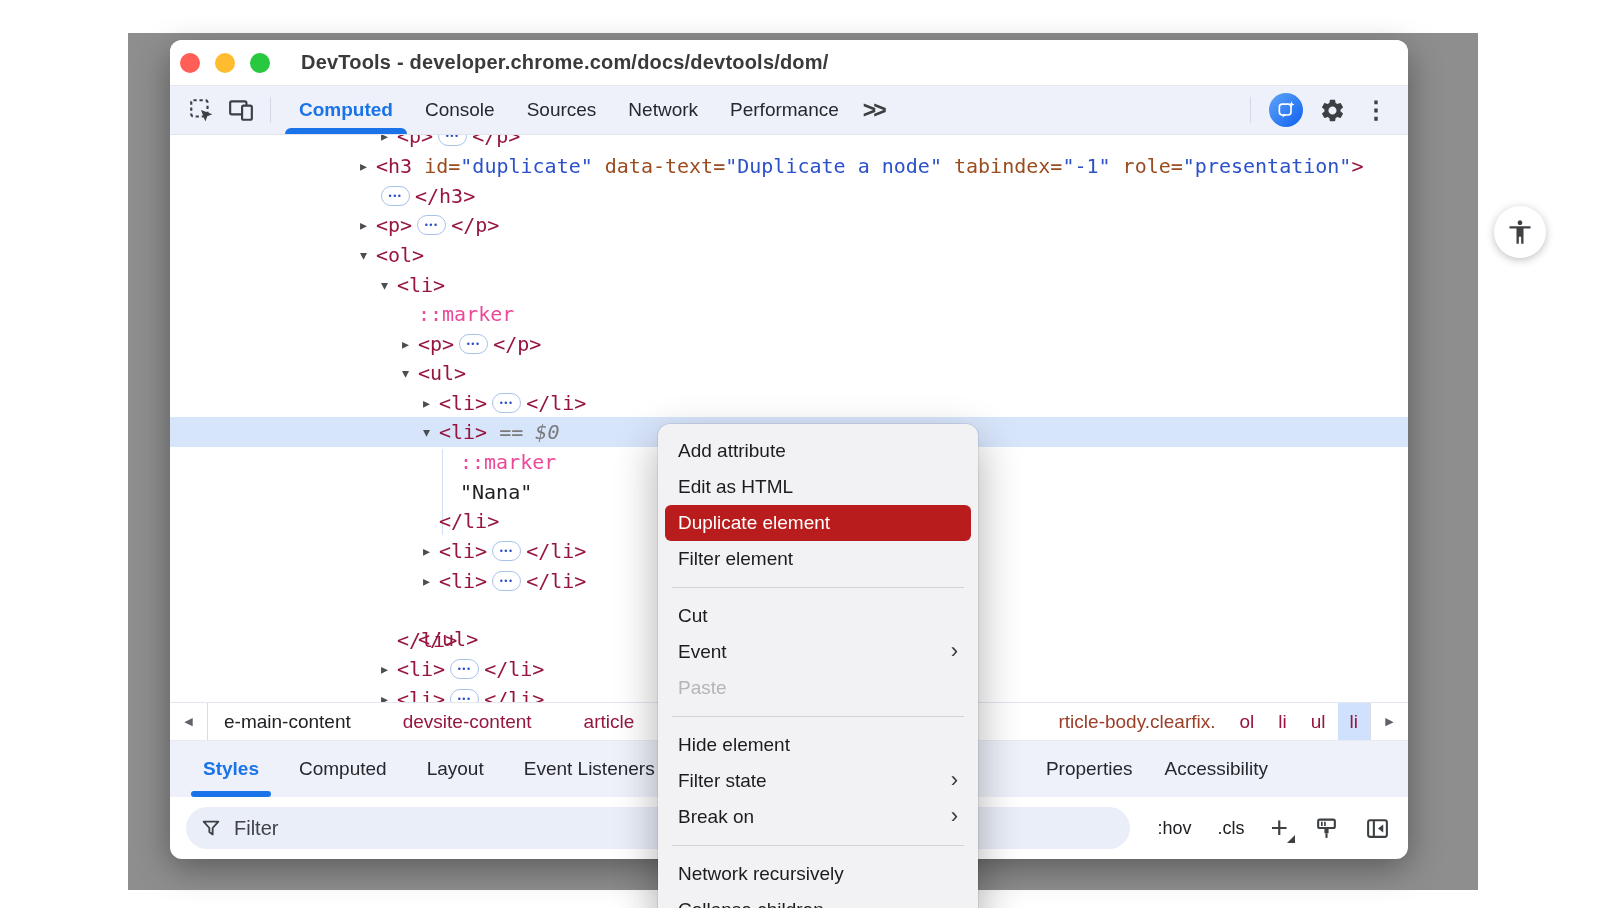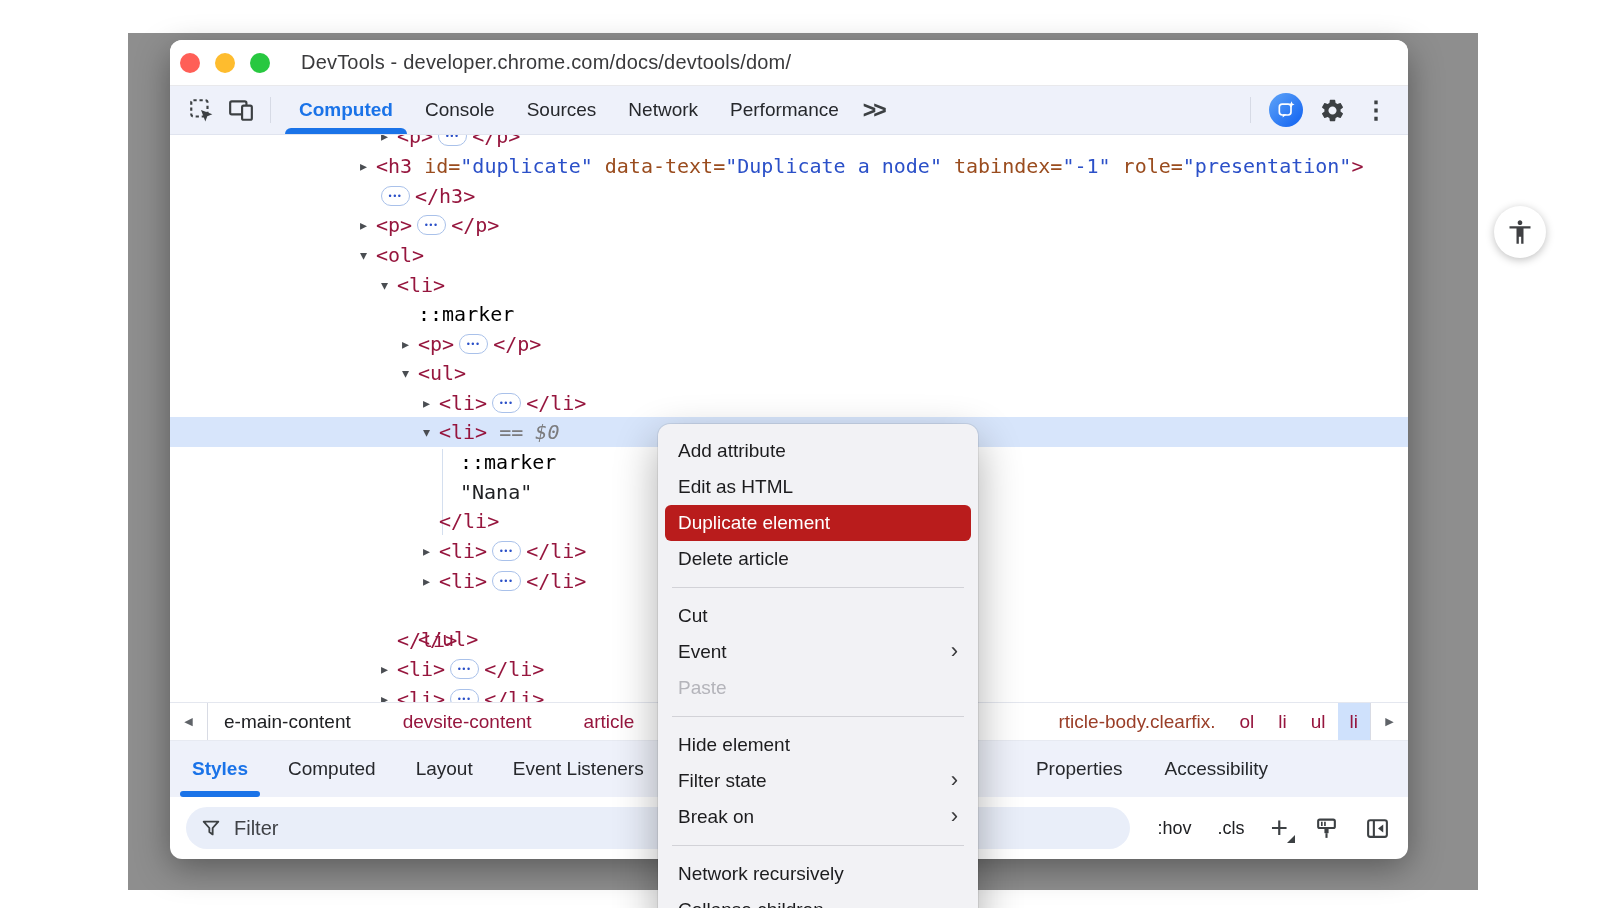--- a/index.html
+++ b/index.html
@@ -5,21 +5,21 @@
   html,body{margin:0;padding:0}
   body{width:1600px;height:908px;position:relative;overflow:hidden;background:#ffffff;
        font-family:"Liberation Sans",sans-serif;-webkit-font-smoothing:antialiased}
   .backdrop{position:absolute;left:128px;top:33px;width:1350px;height:857px;background:#8e8e8e}
   .window{position:absolute;left:170px;top:40px;width:1238px;height:815px;background:#fff;
           border-radius:12px;box-shadow:0 12px 34px rgba(0,0,0,.38)}
   
   .titlebar{height:45px;display:flex;align-items:center;padding-left:10px;background:#fff;
             border-radius:12px 12px 0 0;border-bottom:1px solid #e9e9ec}
   .tl{width:20px;height:20px;border-radius:50%;margin-right:15px}
-  .wtitle{margin-left:16px;font-size:20px;font-weight:normal;color:#3a3a3c;letter-spacing:.2px}
+  .wtitle{margin-left:16px;font-size:20px;font-weight:bold;color:#3a3a3c;letter-spacing:.2px}
   
   .toolbar{height:48px;background:#eef1fa;display:flex;align-items:center;border-bottom:1px solid #e0e4ef;position:relative}
   .tbicon{width:26px;height:26px;margin-left:18px;display:flex;align-items:center;justify-content:center}
   .vdiv{width:1px;height:26px;background:#d6dae5;margin:0 12px 0 16px}
   .tabs{display:flex;height:100%;align-items:center}
   .tab{position:relative;height:100%;display:flex;align-items:center;padding:0 16px;font-size:19px;color:#26282c;cursor:default}
   .tab.active{color:#1a73e8;font-weight:bold}
   .tab.active::after{content:"";position:absolute;left:2px;right:2px;bottom:0;height:6px;background:#1a73e8;border-radius:6px 6px 0 0}
   .moretabs{font-size:23px;color:#3c4043;margin-left:8px;letter-spacing:-3px;font-weight:bold}
   .tb-right{position:absolute;right:0;top:0;height:100%;display:flex;align-items:center}
@@ -31,21 +31,21 @@
   
   .tree{position:relative;height:567px;overflow:hidden;background:#fff;
         font-family:"DejaVu Sans Mono",monospace;font-size:20px}
   .trow{position:absolute;left:0;right:0;height:30px;display:flex;align-items:center;white-space:pre}
   .trow.selected{background:#d7e5fb}
   .ind{display:inline-block;flex:0 0 auto}
   .arrow{display:inline-block;width:16px;flex:0 0 auto;font-size:14px;color:#4a4d52;font-family:"DejaVu Sans",sans-serif}
   .c-tag{color:#96163e}
   .c-attr{color:#9a4c1e}
   .c-val{color:#2b50c8}
-  .c-marker{color:#000000}
+  .c-marker{color:#ec4899}
   .c-text{color:#202124}
   .c-anno{color:#7b7b7d;font-style:italic}
   .pill{display:inline-flex;align-items:center;justify-content:center;min-width:27px;height:18px;margin:0 5px;
         border:1.5px solid #a9c1ea;border-radius:10px;background:#fff;color:#2b50c8;
         font-size:9px;letter-spacing:1.5px;font-family:"Liberation Sans",sans-serif}
   .guide{position:absolute;left:272px;top:314px;width:1px;height:86px;background:#d4dfef}
   .sel-dots{position:absolute;left:8px;top:282px;height:30px;display:flex;align-items:center;
             font-size:19px;color:#5f6368;font-weight:bold;letter-spacing:1px;font-family:"DejaVu Sans",sans-serif}
   .row-ai{position:absolute;right:10px;top:285px;width:25px;height:25px}
   
@@ -59,22 +59,22 @@
   .crumb{display:flex;align-items:center;padding:0 12px}
   .crumb.dark{color:#202124}
   .crumb.tag{color:#96163e}
   .crumb.cls{color:#9a3e28}
   .crumb.selected{background:#cfe1fc}
   
   .bottomtabs{height:56px;background:#eef1fa;display:flex;align-items:center;font-size:19px;color:#26282c;position:relative;border-top:1px solid #e7eaf2}
   .btab{position:relative;height:100%;display:flex;align-items:center;padding:0 16px}
   .btab.active{color:#1a73e8;font-weight:bold}
   .btab.active::after{content:"";position:absolute;left:4px;right:4px;bottom:0;height:6px;background:#1a73e8;border-radius:4px}
-  .btabs-l{display:flex;height:100%;padding-left:6px;align-items:center;gap:8px}
-  .btabs-r{display:flex;height:100%;margin-left:auto;margin-right:124px;align-items:center;gap:10px}
+  .btabs-l{display:flex;height:100%;padding-left:17px;align-items:center;gap:8px}
+  .btabs-r{display:flex;height:100%;margin-left:auto;margin-right:124px;align-items:center;}
   
   .filterbar{height:62px;background:#fff;display:flex;align-items:center;border-radius:0 0 12px 12px;position:relative}
   .filterpill{margin-left:16px;width:944px;height:42px;border-radius:21px;background:#e9eef9;display:flex;align-items:center;padding:0 14px;box-sizing:border-box}
   .filterpill input{border:none;background:transparent;outline:none;font-size:20px;color:#3c4043;margin-left:10px;width:100%;
                     font-family:"Liberation Sans",sans-serif}
   .filterpill input::placeholder{color:#3f4146;opacity:1}
   .fb-right{display:flex;align-items:center;margin-left:auto;margin-right:18px;gap:26px}
   .pseudo{font-size:18px;color:#202124}
   .plus{position:relative;font-size:30px;font-weight:400;color:#3c4043;line-height:1}
   .plus::after{content:"";position:absolute;right:-7px;bottom:0;border-left:8px solid transparent;border-bottom:8px solid #3c4043}
@@ -249,21 +249,21 @@
     <div class="mitem">
       <span>Add attribute</span>
     </div>
     <div class="mitem">
       <span>Edit as HTML</span>
     </div>
     <div class="mitem hl">
       <span>Duplicate element</span>
     </div>
     <div class="mitem">
-      <span>Delete article</span>
+      <span>Filter element</span>
     </div>
     <div class="msep"></div>
     <div class="mitem">
       <span>Cut</span>
     </div>
     <div class="mitem">
       <span>Event</span>
       <span class="sub">›</span>
     </div>
     <div class="mitem dis">

